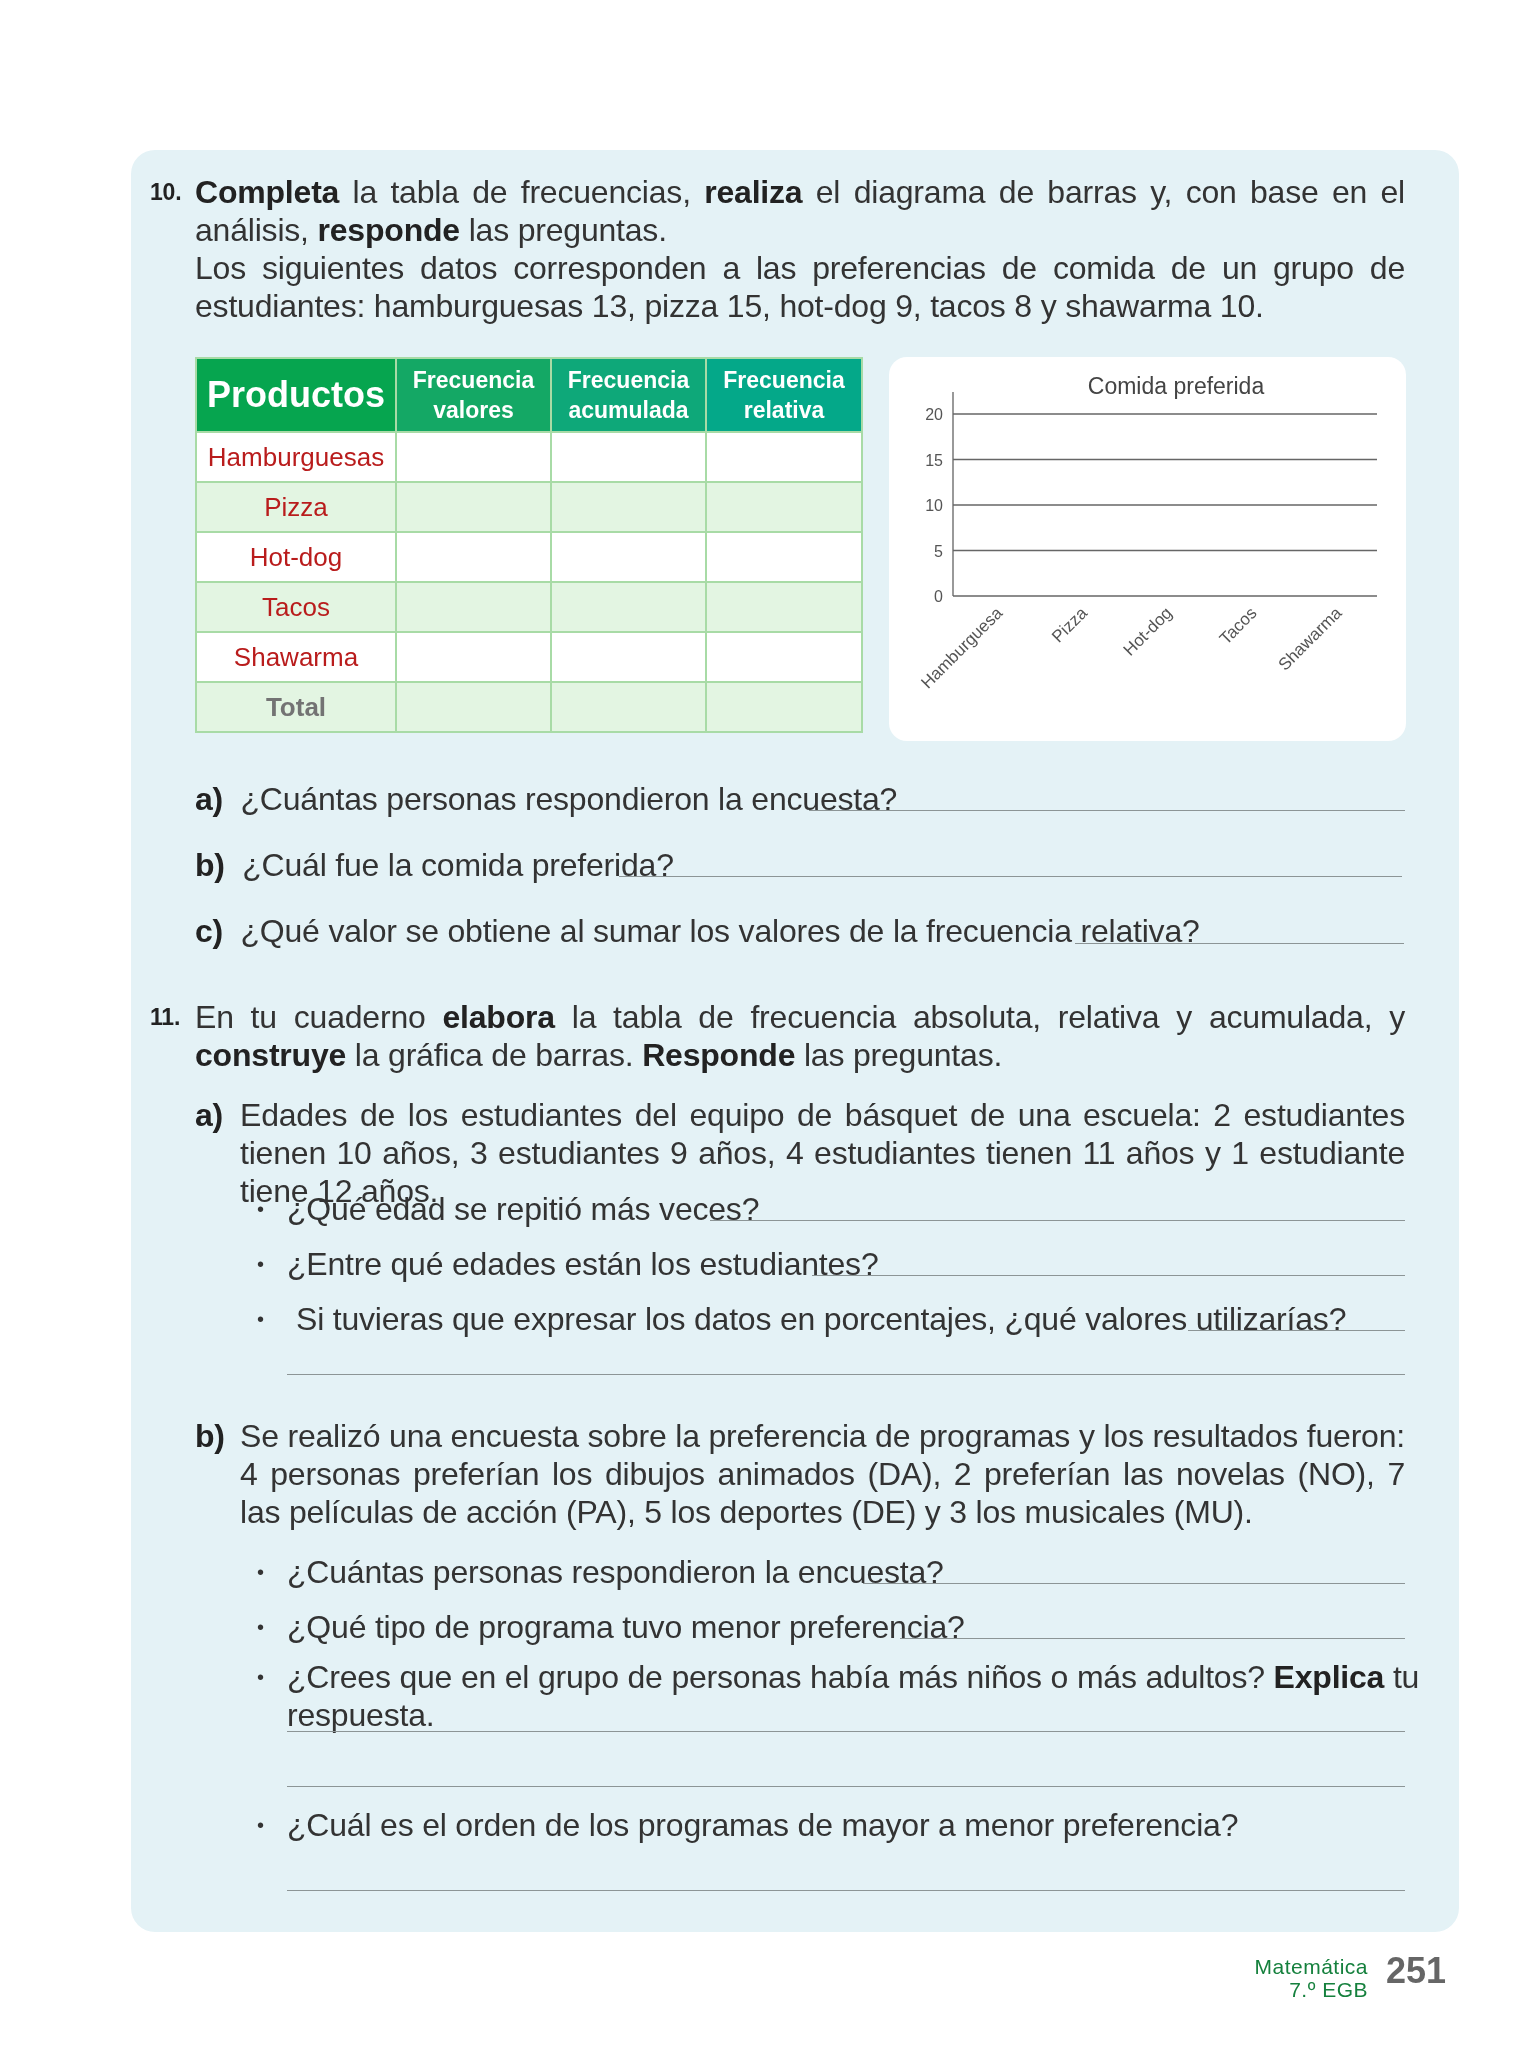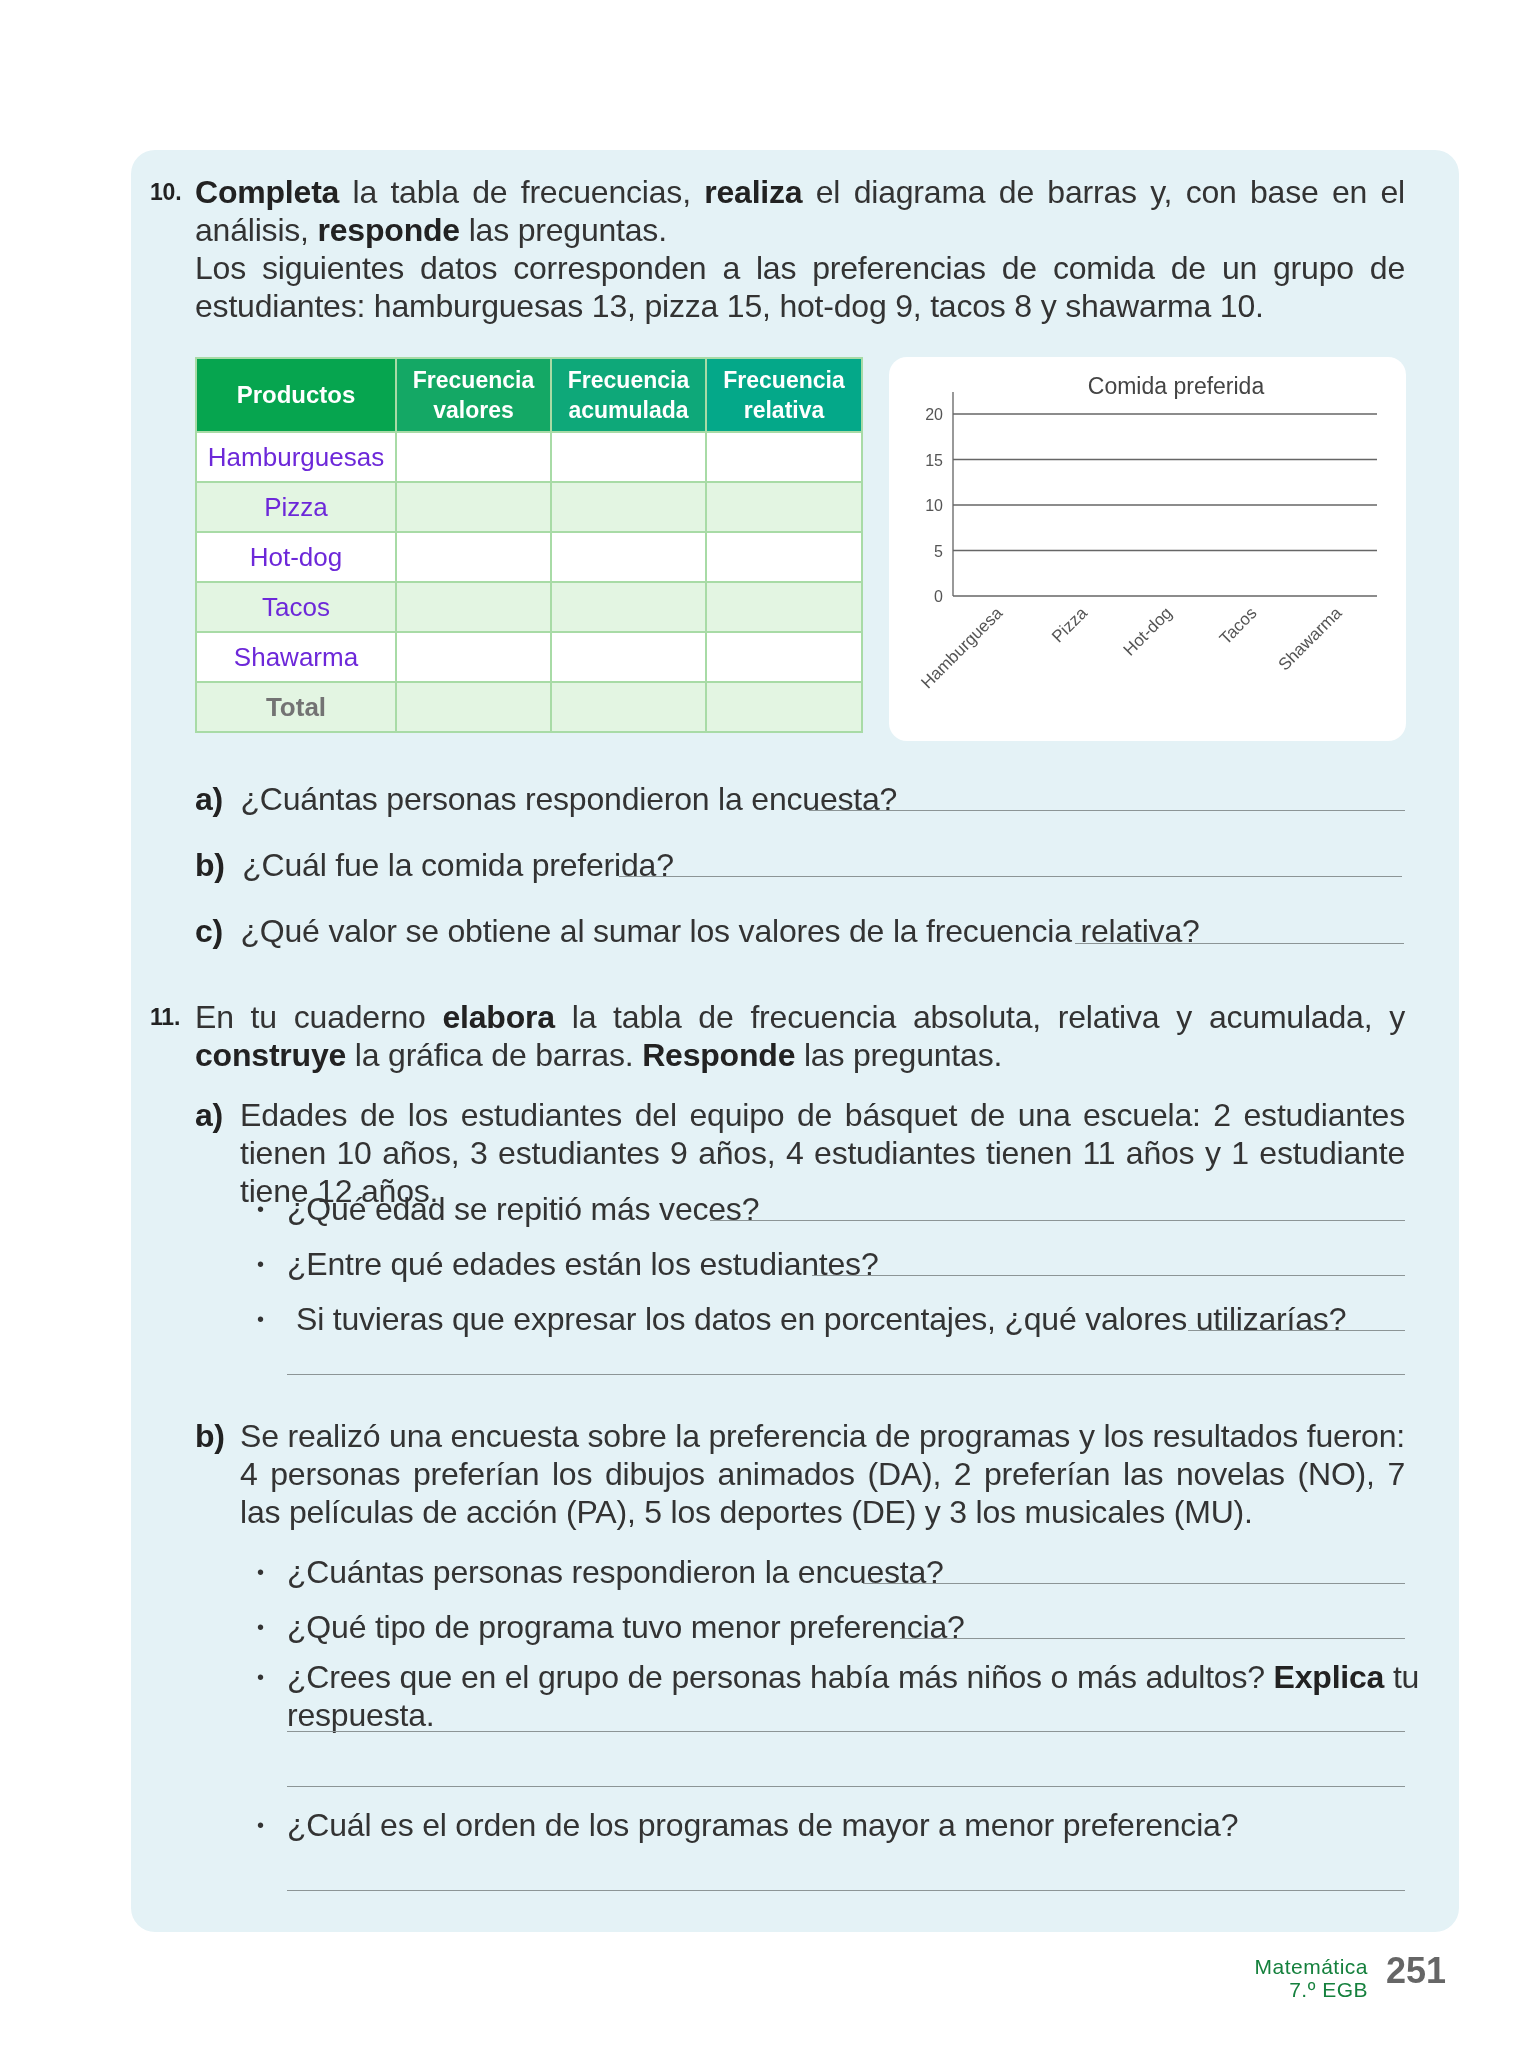--- a/index.html
+++ b/index.html
@@ -17,24 +17,24 @@
   .para { position: absolute; text-align: justify; }
   .line { position: absolute; height: 0; border-top: 1.5px solid #8c9596; }
 
   
   .ftable {
     position: absolute; left: 195px; top: 357px; width: 666px;
     border-collapse: collapse; table-layout: fixed;
   }
   .ftable th, .ftable td {
     border: 2px solid #a8dba6; padding: 0; text-align: center;
-    font-size: 26px; color: #6d28d9;
+    font-size: 26px; color: #b91c1c;
   }
   .ftable th { color: #fff; height: 72px; font-weight: bold; border-color: #a8dba6; }
-  .ftable th.h0 { background: #06a54f; font-size: 24px; }
+  .ftable th.h0 { background: #06a54f; font-size: 36px; }
   .ftable th.h1 { background: #14a865; font-size: 23px; line-height: 30px; }
   .ftable th.h2 { background: #0ea879; font-size: 23px; line-height: 30px; }
   .ftable th.h3 { background: #04a889; font-size: 23px; line-height: 30px; }
   .ftable td { height: 48px; }
   .ftable tr.w td { background: #ffffff; }
   .ftable tr.g td { background: #e3f5e2; }
   .ftable td.prod { font-size: 26px; }
   .ftable tr.total td.prod { font-weight: bold; color: #737373; }
 
   

